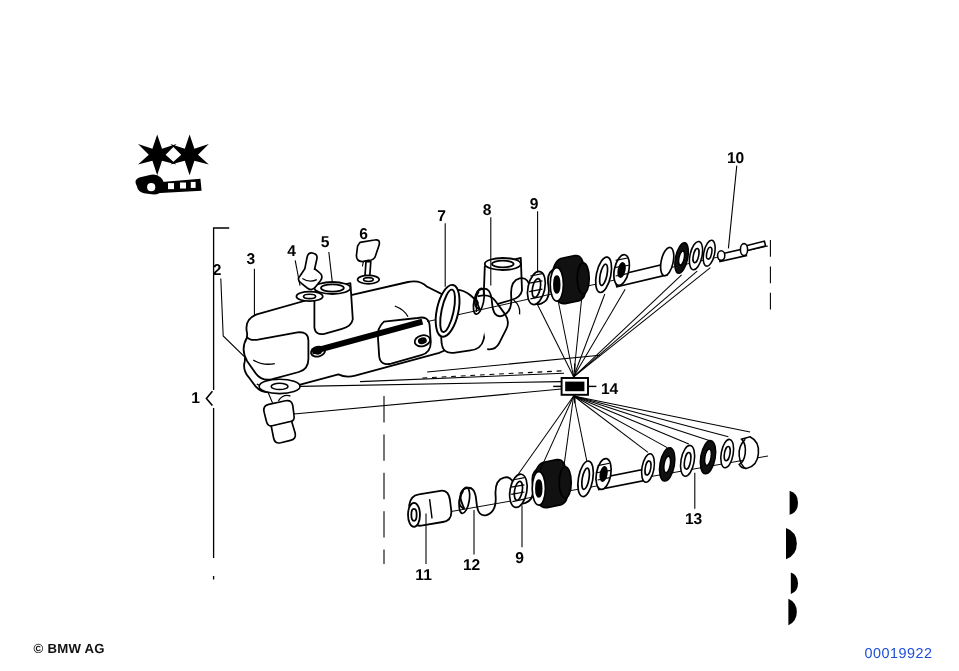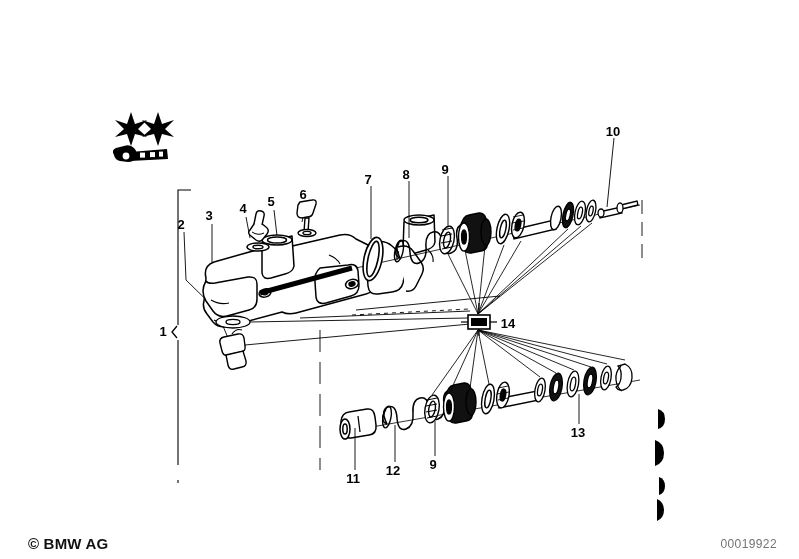--- a/index.html
+++ b/index.html
@@ -29,33 +29,33 @@
     font-family: "Liberation Sans", sans-serif;
     font-size: 13px;
     font-weight: 700;
     fill: #000000;
   }
   .copyright {
     position: absolute;
     left: 28px;
     top: 535px;
     font-family: "Liberation Sans", sans-serif;
-    font-size: 15px;
+    font-size: 11px;
     font-weight: 700;
     color: #111111;
     letter-spacing: 0.2px;
     white-space: nowrap;
   }
   .partno {
     position: absolute;
     right: 22px;
     top: 537px;
     font-family: "Liberation Sans", sans-serif;
     font-size: 12px;
-    color: #737373;
+    color: #1d4ed8;
     letter-spacing: 0.4px;
     white-space: nowrap;
   }
   .kit-text {
     font-family: "Liberation Sans", sans-serif;
     font-size: 7px;
     font-weight: 700;
     fill: #000000;
     letter-spacing: 0.5px;
   }

